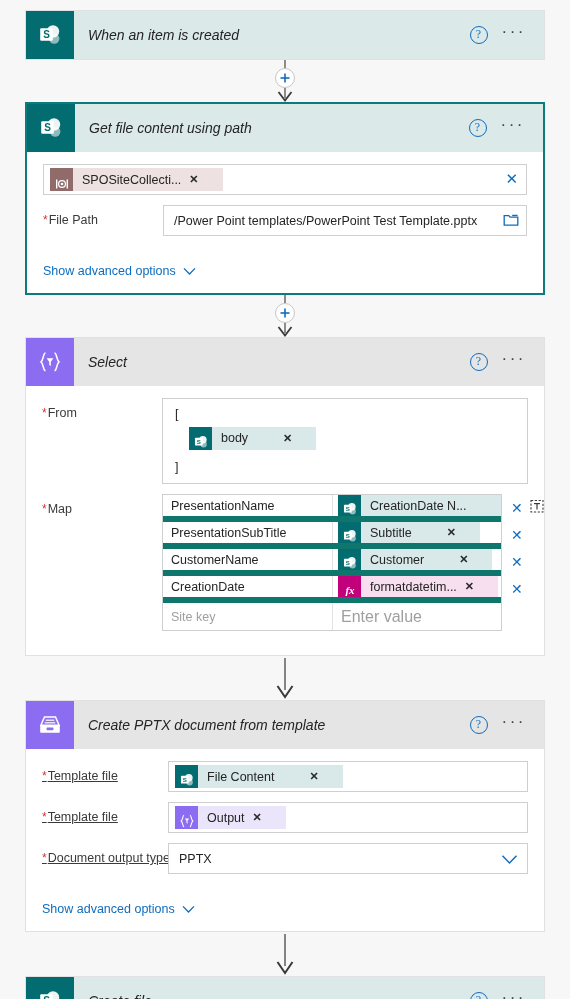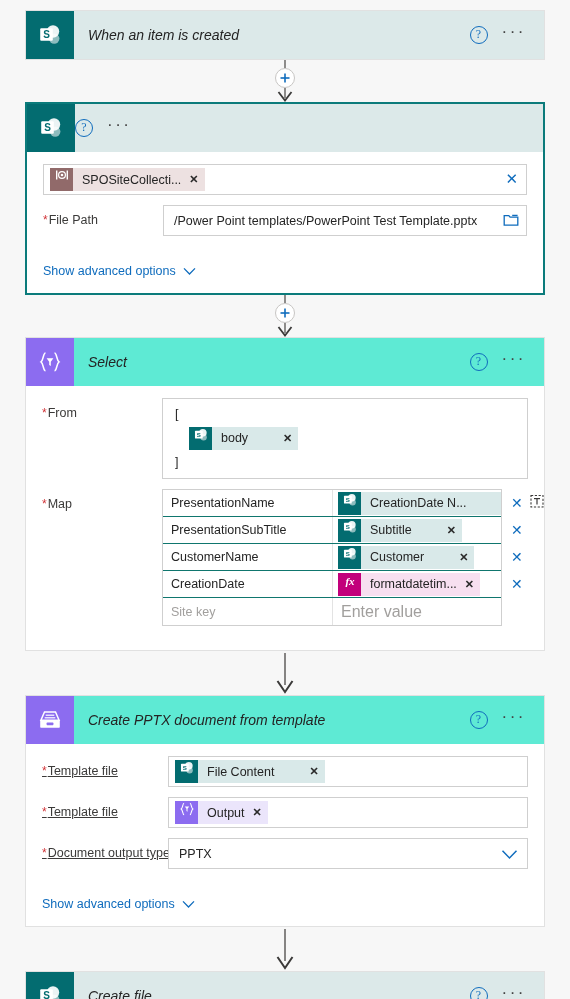--- a/index.html
+++ b/index.html
@@ -33,21 +33,21 @@
     border: 2px solid #0b7b7b;
   }
 
   .card-header {
     height: 48px;
     display: flex;
     align-items: center;
     position: relative;
   }
   .card-header.teal   { background: #dce9e9; }
-  .card-header.purple { background: #5eead4; }
+  .card-header.purple { background: #e5e5e5; }
 
   .card-icon {
     width: 48px;
     height: 48px;
     flex: 0 0 48px;
     display: flex;
     align-items: center;
     justify-content: center;
   }
   .card-icon.sp  { background: #036c70; }
@@ -156,32 +156,32 @@
   
   .token {
     display: inline-flex;
     align-items: center;
     height: 23px;
     max-width: 100%;
   }
   .token-ico {
     width: 23px; height: 23px;
     flex: 0 0 23px;
-    display: flex; align-items: flex-start; justify-content: center;
+    display: flex; align-items: flex-end; justify-content: center;
   }
   .token-ico.sp   { background: #036c70; }
   .token-ico.spo  { background: #916a6a; }
   .token-ico.sel  { background: #8c6cf0; }
   .token-ico.fx   { background: #c2007b; }
 
   .token-body {
     display: inline-flex;
     align-items: center;
     height: 23px;
-    padding: 0 6px 0 9px;
+    padding: 0 24px 0 9px;
     font-size: 12.5px;
     color: #242424;
     white-space: nowrap;
   }
   .token-body.teal  { background: #d9e9e9; gap: 27px; }
   .token-body.mauve { background: #ede1e1; }
   .token-body.lav   { background: #ebe5fb; }
   .token-body.pink  { background: #f7dff0; }
   .token-x {
     margin-left: 8px;
@@ -206,21 +206,21 @@
 
   
   .map-table {
     border: 1px solid #cfcfcf;
     background: #fff;
     width: 340px;
   }
   .map-row {
     display: flex;
     height: 27px;
-    border-bottom: 1px solid #0f766e;
+    border-bottom: 6px solid #0f766e;
     position: relative;
   }
   .map-row:last-child { border-bottom: none; }
   .map-key {
     width: 170px;
     flex: 0 0 170px;
     border-right: 1px solid #e3e3e3;
     display: flex;
     align-items: center;
     padding-left: 8px;
@@ -307,20 +307,21 @@
   <div class="card selected">
     <div class="card-header teal">
       <div class="card-icon sp">
         <svg width="26" height="26" viewBox="0 0 26 26">
           <circle cx="16" cy="9.5" r="6.2" fill="#ffffff" opacity="0.92"></circle>
           <circle cx="17.2" cy="16.6" r="5.2" fill="#ffffff" opacity="0.55"></circle>
           <rect x="3.2" y="6.2" width="12.6" height="12.6" rx="1" fill="#ffffff"></rect>
           <text x="9.5" y="15.6" font-family="Liberation Sans, sans-serif" font-size="10" font-weight="bold" fill="#036c70" text-anchor="middle">S</text>
         </svg>
       </div>
+      <div class="card-title">Get file content using path</div>
       <div class="hdr-actions">
         <div class="help-icon">?</div>
         <div class="ellipsis">···</div>
       </div>
     </div>
     <div class="card-body">
 
       <div class="field-row">
         <div class="field-control">
           <div class="input-box">

